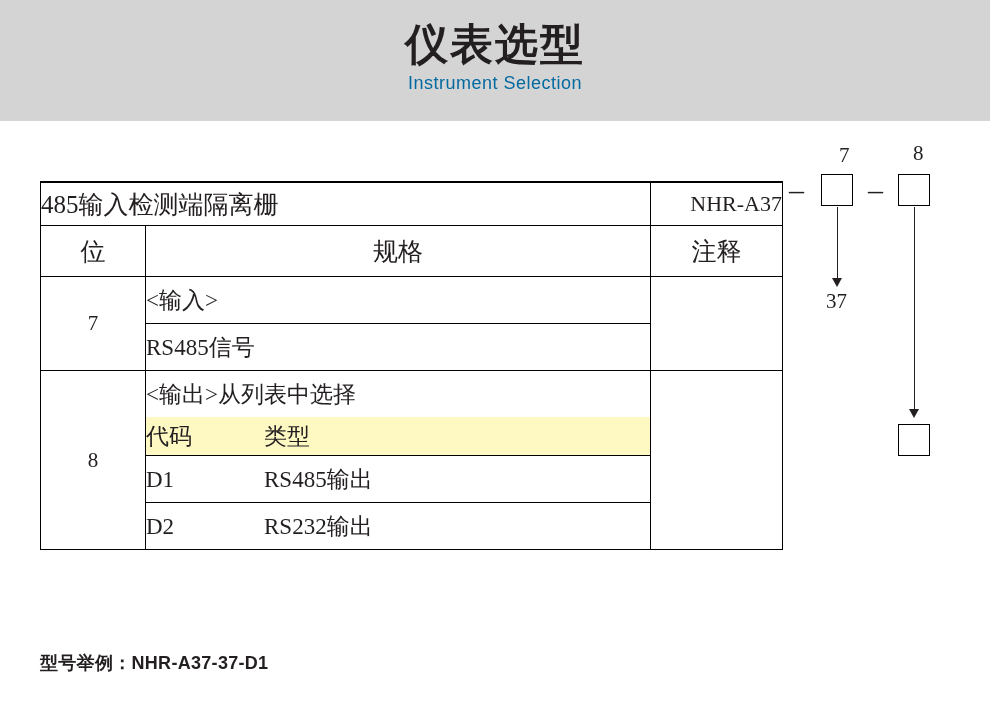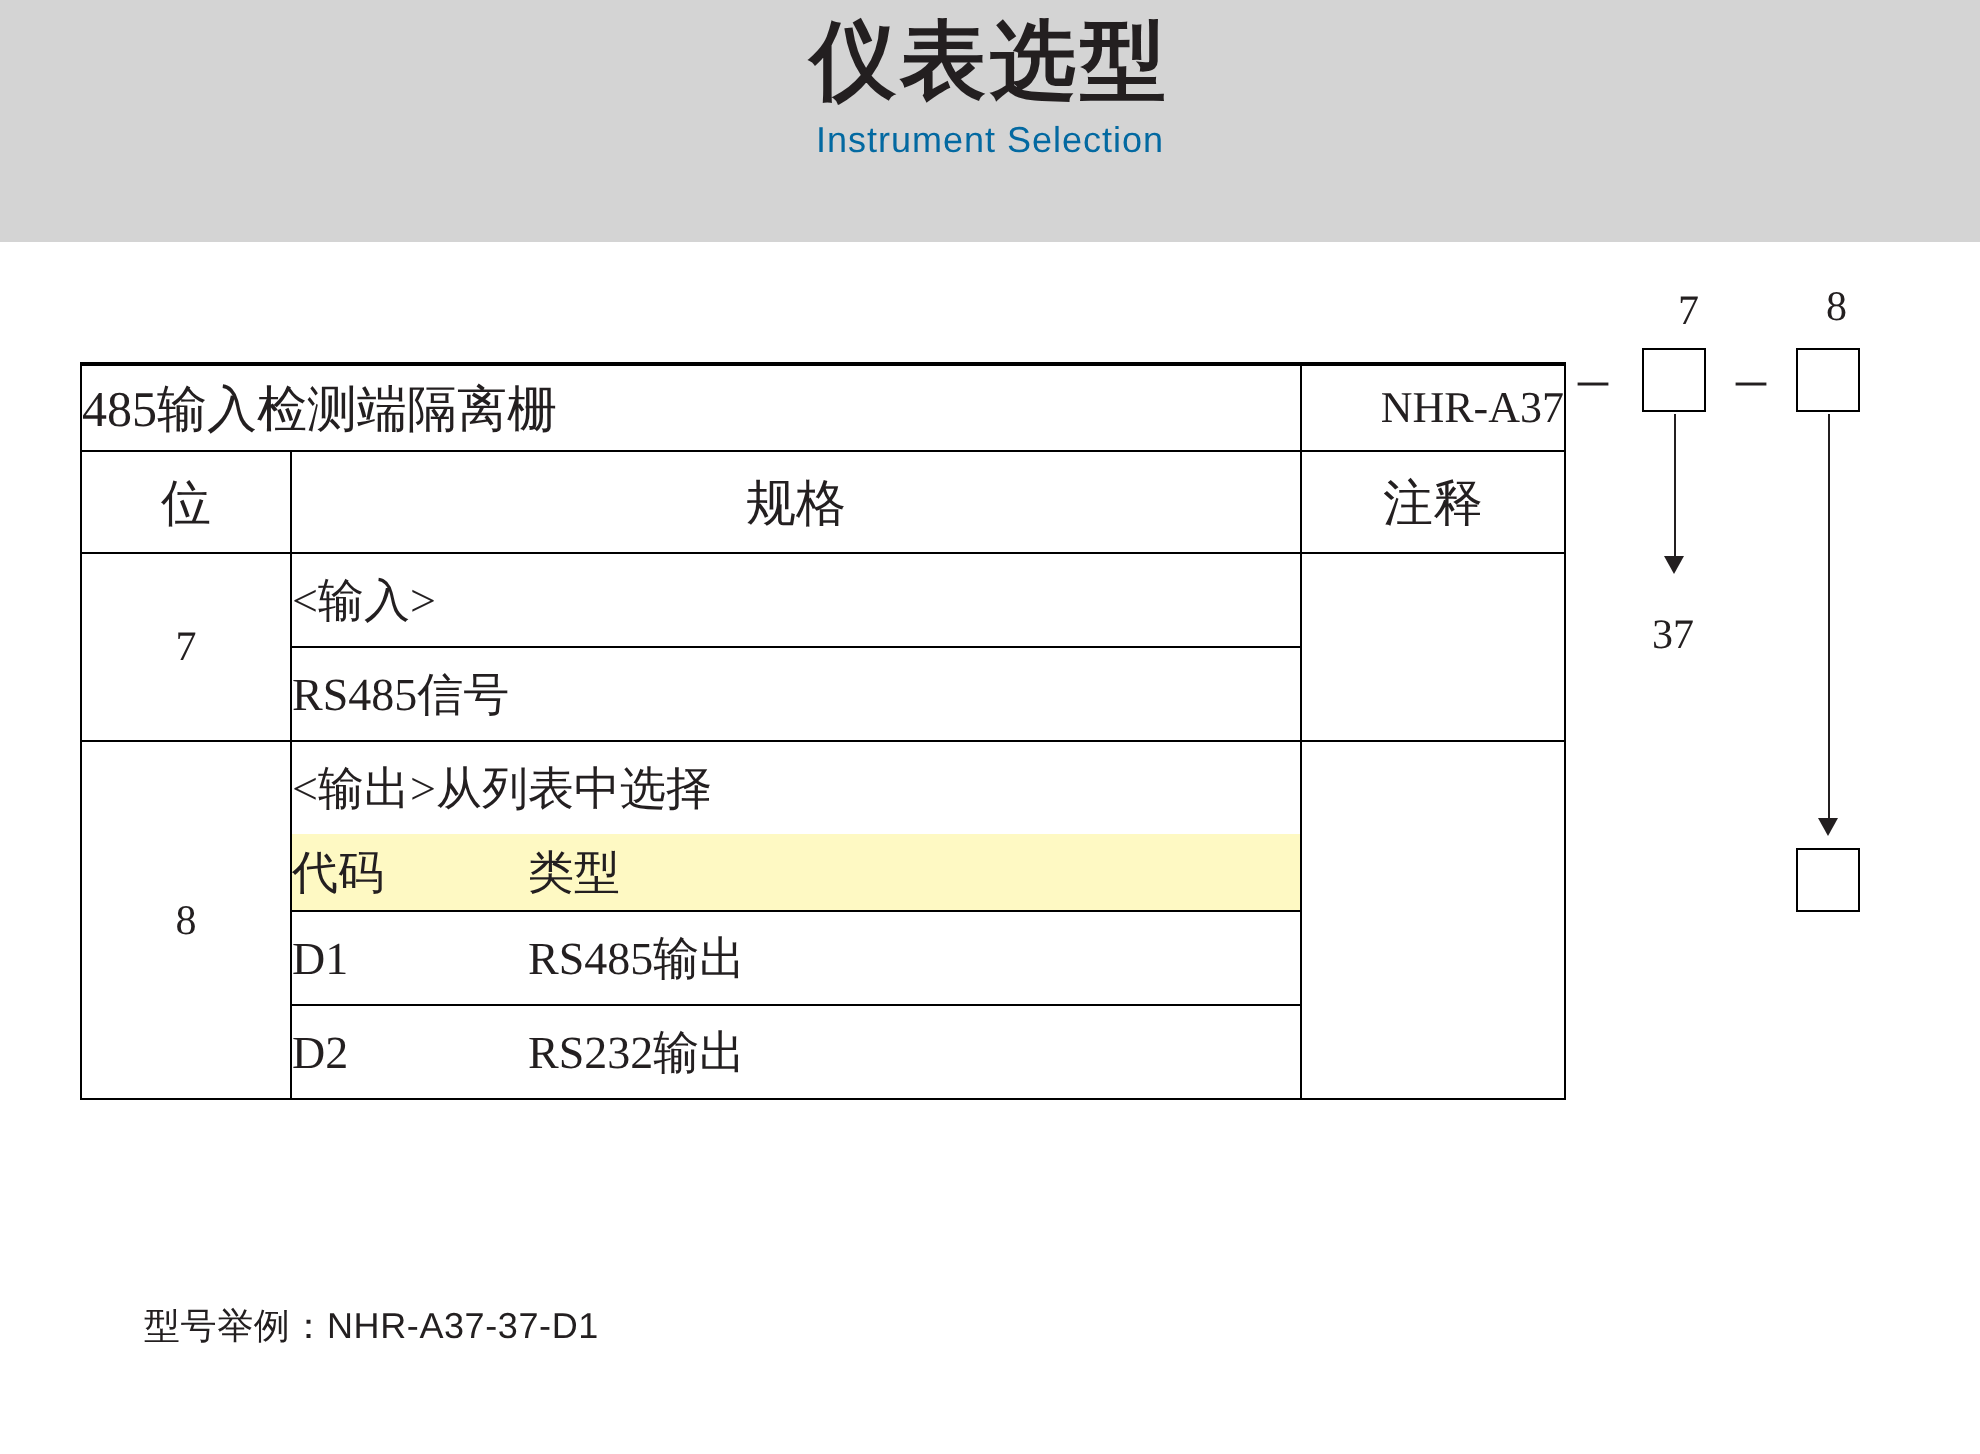--- a/index.html
+++ b/index.html
@@ -19,21 +19,21 @@
   
   .banner {
     width: 990px;
     height: 121px;
     background: #d4d4d4;
     display: flex;
     flex-direction: column;
     align-items: center;
     justify-content: flex-start;
     box-sizing: border-box;
-    padding-top: 7px;
+    padding-top: 20px;
   }
   .banner-title {
     font-family: "Liberation Sans", sans-serif;
     font-weight: bold;
     font-size: 43px;
     letter-spacing: 2px;
     color: #231f20;
     line-height: 1.15;
   }
   .banner-sub {
@@ -168,21 +168,21 @@
     top: 530px;
     width: 900px;
     font-family: "Liberation Sans", sans-serif;
     color: #231f20;
   }
   .note-line {
     font-size: 18px;
     margin-bottom: 17px;
     letter-spacing: 0.3px;
   }
-  .note-strong { font-weight: normal; margin-left: 32px; }
+  .note-strong { font-weight: bold; }
 </style>
 </head>
 <body>
 
 <div class="banner">
   <div class="banner-title">仪表选型</div>
   <div class="banner-sub">Instrument Selection</div>
 </div>
 
 <div class="content">
@@ -235,21 +235,21 @@
     <div class="num-label" style="left:59px; top:22px;">7</div>
     <div class="num-label" style="left:133px; top:20px;">8</div>
 
     <div class="dash" style="left:9px; top:54px;">–</div>
     <div class="box" style="left:41px; top:53px;"></div>
     <div class="dash" style="left:88px; top:54px;">–</div>
     <div class="box" style="left:118px; top:53px;"></div>
 
     <div class="arrow-line" style="left:57px; top:86px; height:73px;"></div>
     <div class="arrow-head" style="left:52px; top:157px;"></div>
-    <div class="val-label" style="left:46px; top:184px;">37</div>
+    <div class="val-label" style="left:46px; top:168px;">37</div>
 
     <div class="arrow-line" style="left:134px; top:86px; height:204px;"></div>
     <div class="arrow-head" style="left:129px; top:288px;"></div>
     <div class="box" style="left:118px; top:303px;"></div>
   </div>
 
   <div class="notes">
     <div class="note-line note-strong">型号举例：NHR-A37-37-D1</div>
 
   </div>

